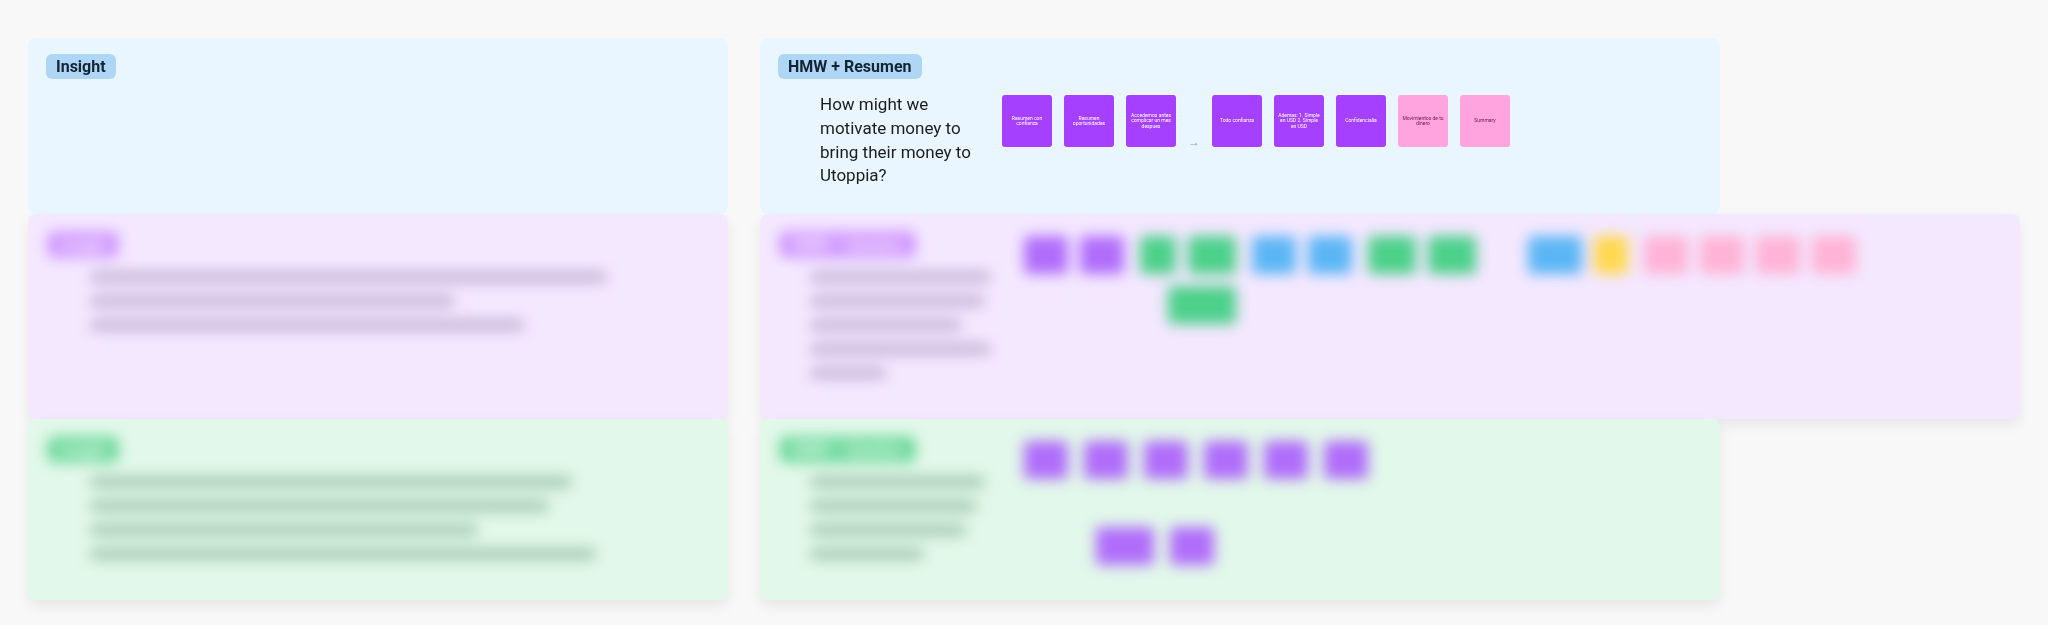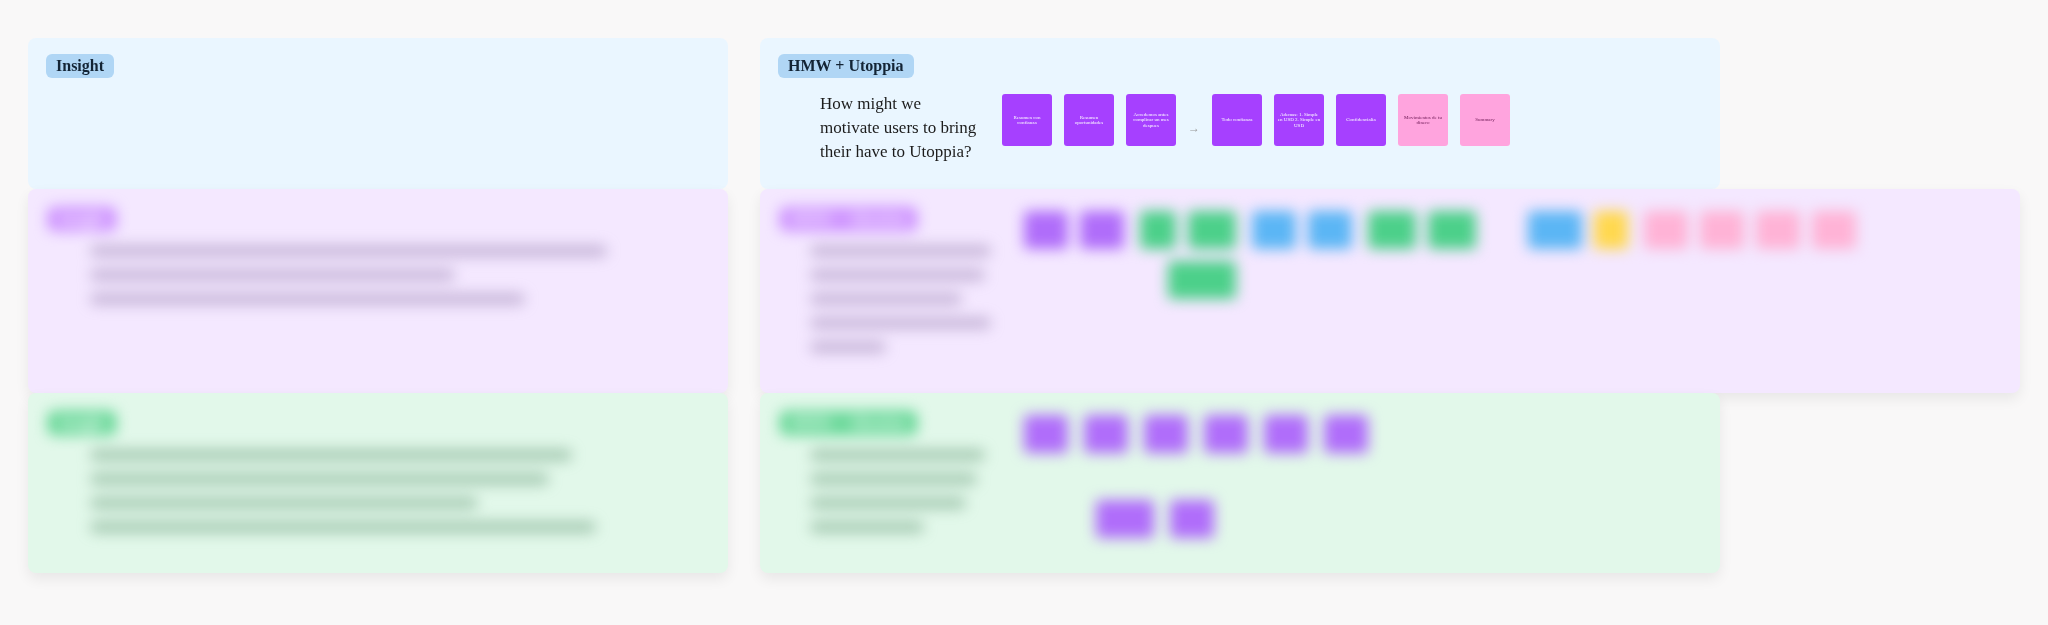--- a/index.html
+++ b/index.html
@@ -6,21 +6,20 @@
 body {
   font-family: -apple-system, BlinkMacSystemFont, "Segoe UI", Roboto, Arial, sans-serif;
   background: #f9f8f8;
   padding: 38px 28px;
   width: 2048px;
 }
 .row-container {
   display: grid;
   grid-template-columns: 700px 1fr;
   column-gap: 32px;
-  font-family: Liberation Serif, serif;
 }
 
 .card {
   border-radius: 8px;
   padding: 16px 18px 26px 18px;
 }
 .row1 .card { background: #eaf6ff; }
 .row1 .card.hmw { max-width: 960px; }
 .tag {
   display: inline-block;
@@ -106,24 +105,24 @@
 </head>
 <body>
 
 <div class="row-container row1">
 
   <div class="card insight">
     <span class="tag insight">Insight</span>
   </div>
 
   <div class="card hmw">
-    <span class="tag hmw">HMW + Utoppia</span>
+    <span class="tag hmw">HMW + Resumen</span>
     <div class="hmw-inner">
       <div class="hmw-inner-col1">
-        <p class="hmw-question">How might we motivate users to bring their have to Utoppia?</p>
+        <p class="hmw-question">How might we motivate money to bring their money to Utoppia?</p>
       </div>
       <div class="sticky-row" id="sticky-row-1">
           <div class="sticky purple">Resumen con confianza</div>
           <div class="sticky purple">Resumen oportunidades</div>
           <div class="sticky purple">Accedemos antes complicar un mes despues</div>
           <div class="arrow">→</div>
           <div class="sticky purple">Todo confianza</div>
           <div class="sticky purple">Ademas: 1. Simple en USD 2. Simple en USD</div>
           <div class="sticky purple">Confidencialia</div>
           <div class="sticky pink">Movimientos de tu dinero</div>

